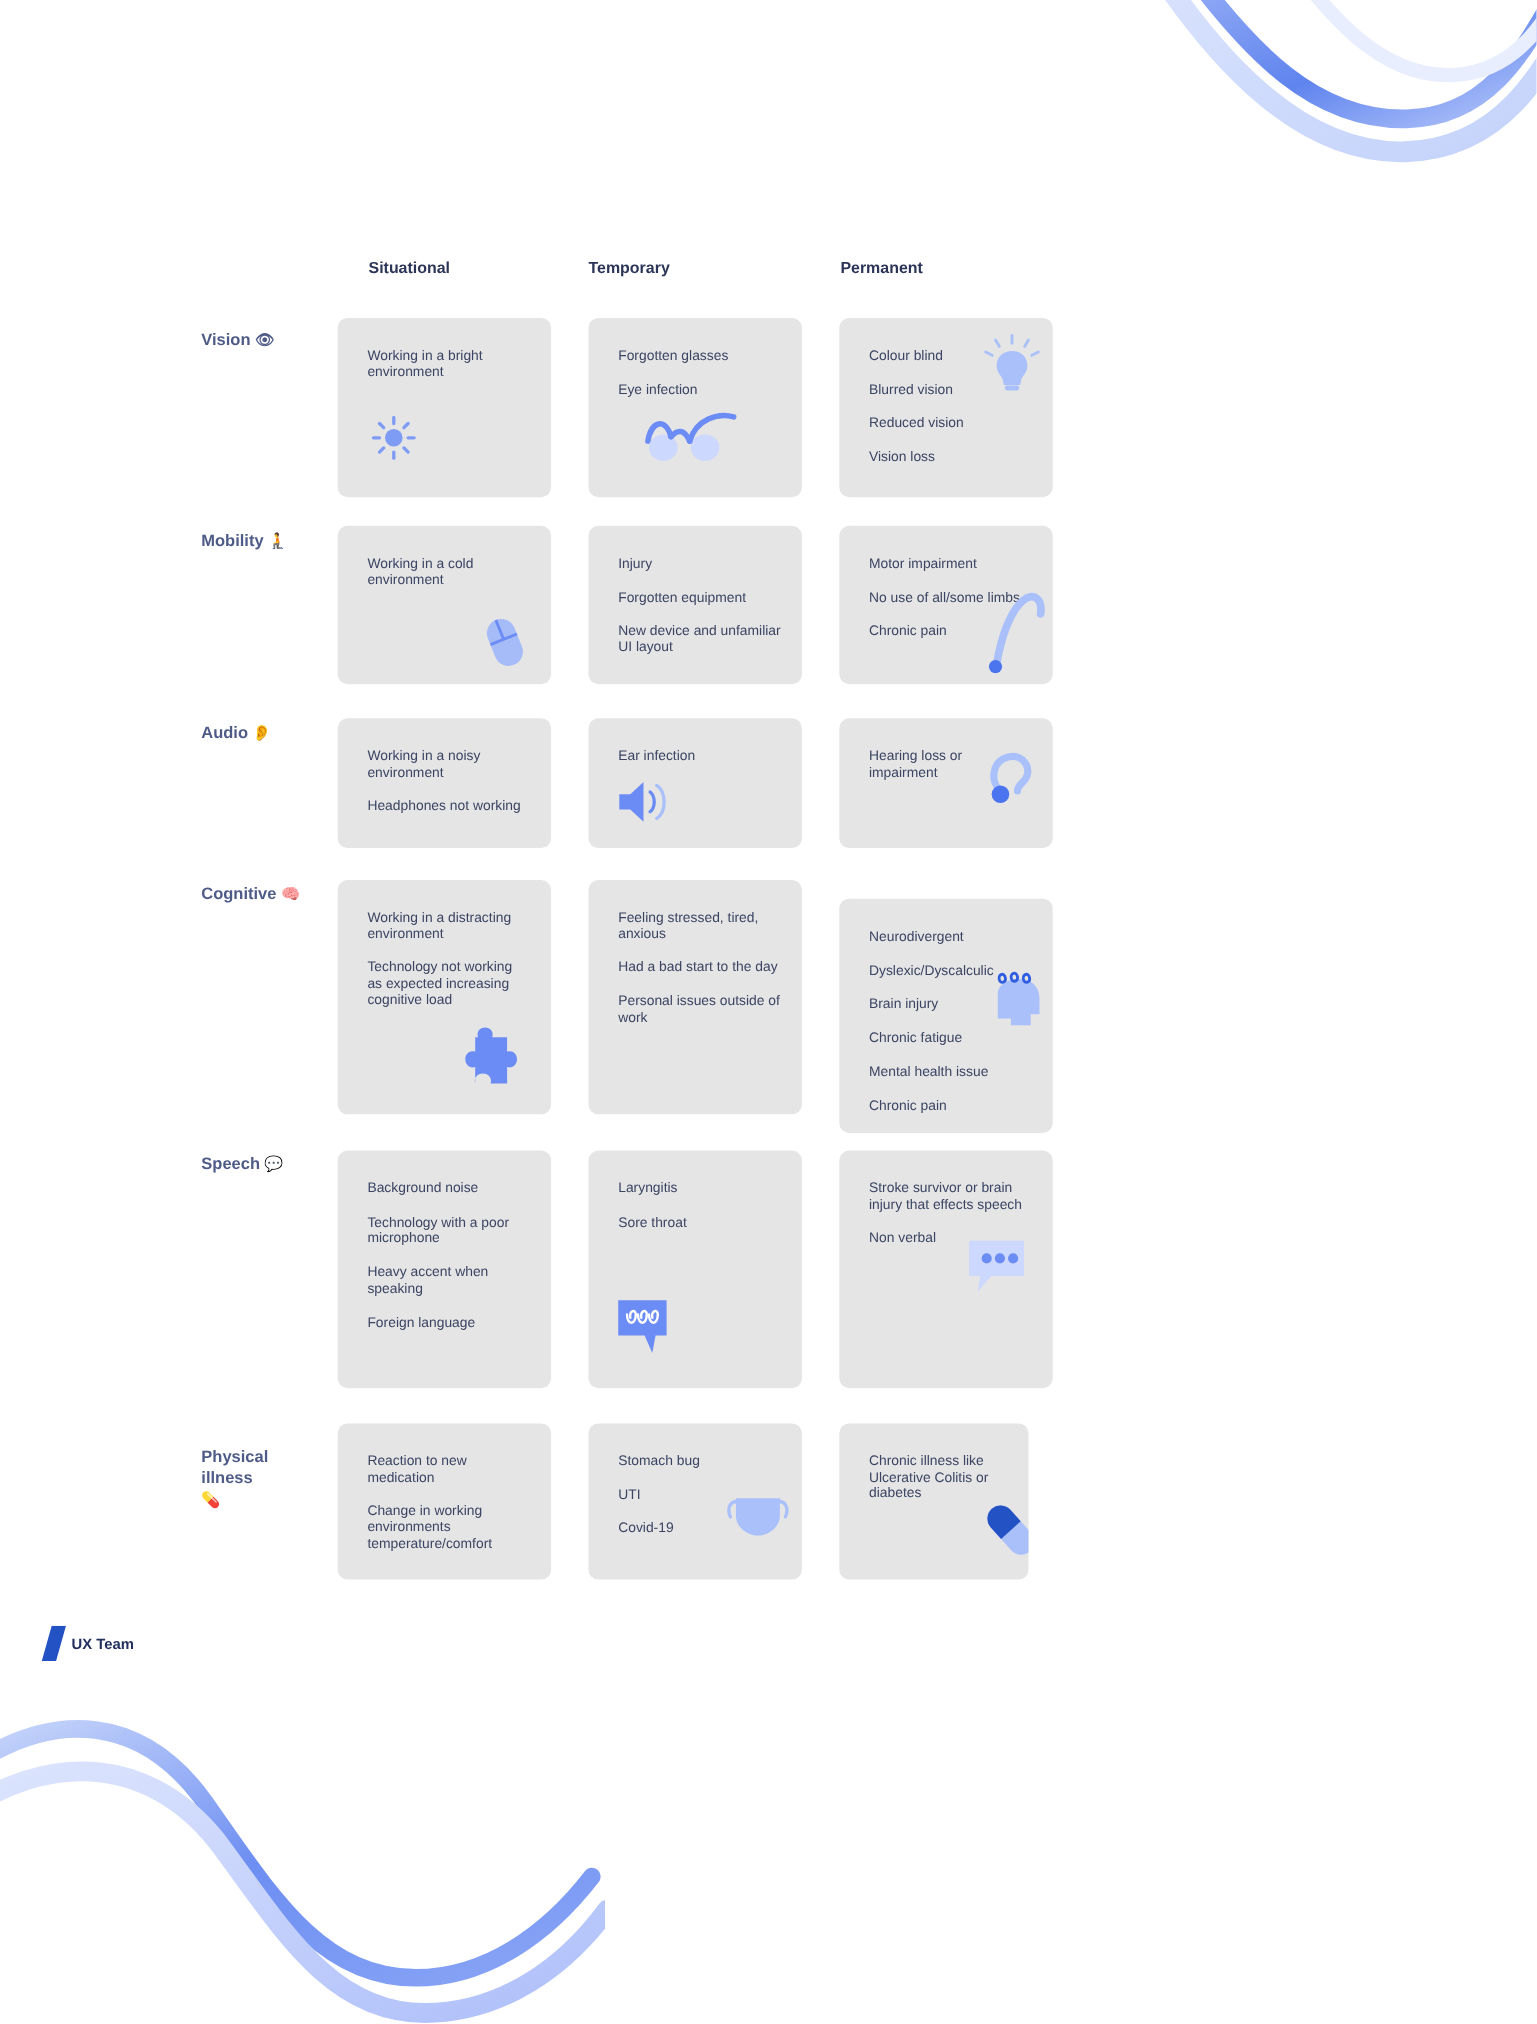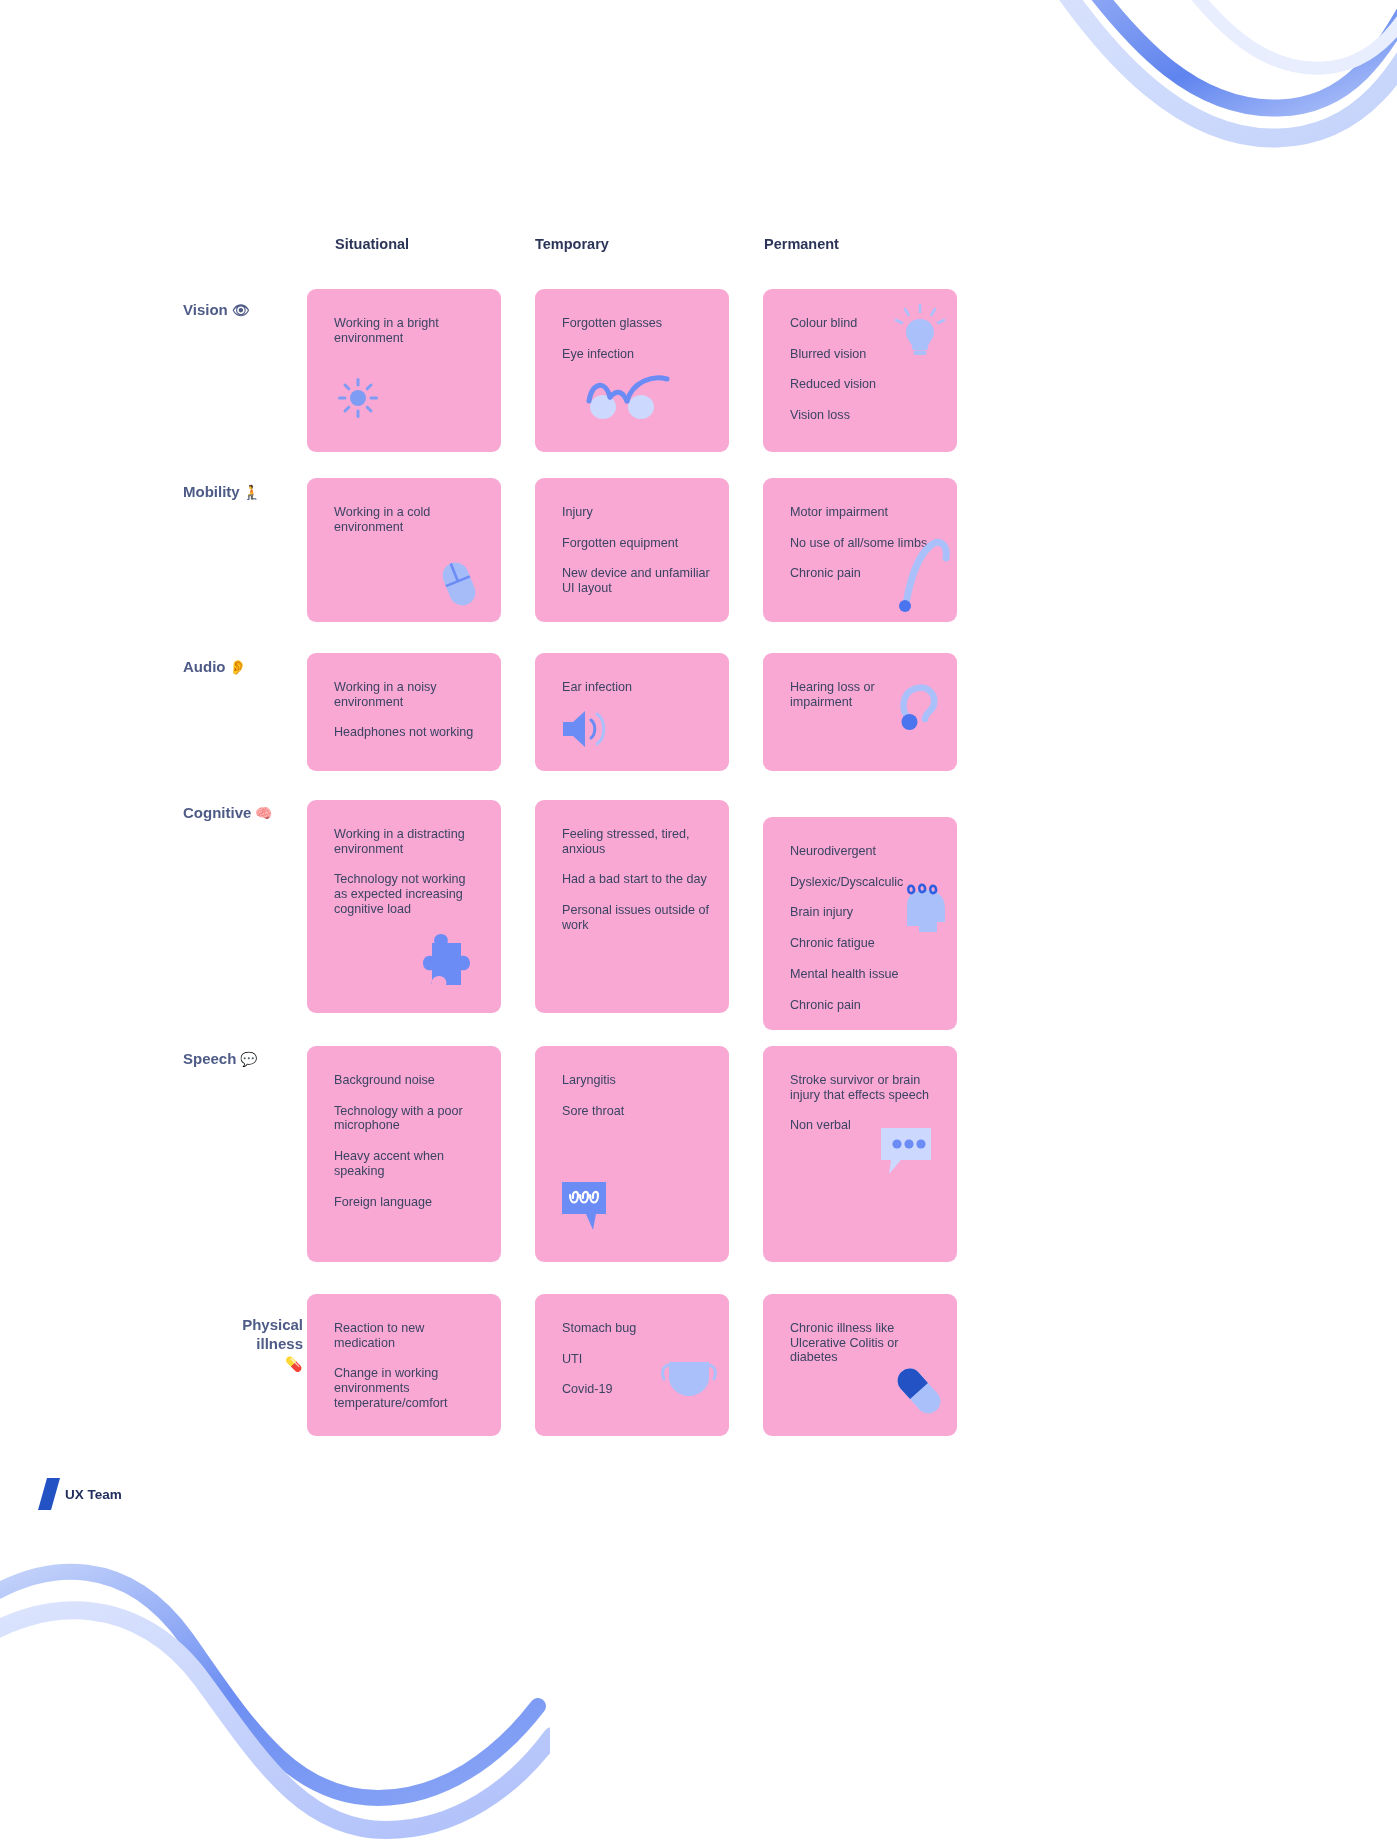--- a/index.html
+++ b/index.html
@@ -68,21 +68,21 @@
     font-size: 15px;
     font-weight: bold;
     color: #4e5b87;
     line-height: 1.28;
     width: 120px;
   }
   .row-label .emoji { font-size: 14px; }
 
   .card {
     position: absolute;
-    background: #f9a8d4;
+    background: #e5e5e5;
     border-radius: 9px;
     overflow: hidden;
   }
   .card-lines {
     position: absolute;
     left: 27px;
     top: 27px;
     right: 14px;
   }
   .card-line {
@@ -379,21 +379,21 @@
         <div class="card-line">Non verbal</div>
       </div>
       <svg class="card-icon" style="left:112px; top:78px;" width="62" height="58" viewBox="0 0 62 58" fill="none">
         <path d="M6 4 H56 V36 H26 L14 50 L16 36 H6 Z" fill="#ccd8fd"></path>
         <circle cx="22" cy="20" r="4.6" fill="#6c8cf5"></circle>
         <circle cx="34" cy="20" r="4.6" fill="#6c8cf5"></circle>
         <circle cx="46" cy="20" r="4.6" fill="#6c8cf5"></circle>
       </svg>
     </div>
 
-    <div class="row-label" style="left:183px; top:1296px; white-space:pre-line;text-align:right;">
+    <div class="row-label" style="left:183px; top:1296px; white-space:pre-line;">
       <span>Physical
 illness</span>
       <span class="emoji">💊</span>
     </div>
 
     <div class="card" style="left:307px; top:1294px; width:194px; height:142px;">
       <div class="card-lines">
         <div class="card-line">Reaction to new
 medication</div>
         <div class="card-line">Change in working
@@ -408,21 +408,21 @@
         <div class="card-line">UTI</div>
         <div class="card-line">Covid-19</div>
       </div>
       <svg class="card-icon" style="left:122px; top:60px;" width="64" height="46" viewBox="0 0 64 46" fill="none">
         <path d="M12 8 H52 L52 24 C 52 34, 42 42, 32 42 C 22 42, 12 34, 12 24 Z" fill="#aac0fa"></path>
         <path d="M12 11 C 6 12, 4 18, 7 25" stroke="#aac0fa" stroke-width="3" fill="none" stroke-linecap="round"></path>
         <path d="M52 11 C 58 12, 60 18, 57 25" stroke="#aac0fa" stroke-width="3" fill="none" stroke-linecap="round"></path>
       </svg>
     </div>
 
-    <div class="card" style="left:763px; top:1294px; width:194px; height:142px;">
+    <div class="card" style="left:763px; top:1294px; width:172px; height:142px;">
       <div class="card-lines">
         <div class="card-line">Chronic illness like
 Ulcerative Colitis or
 diabetes</div>
       </div>
       <svg class="card-icon" style="left:128px; top:66px;" width="56" height="62" viewBox="0 0 56 62" fill="none">
         <g transform="rotate(-42 28 31)">
           <rect x="16" y="5" width="24" height="52" rx="12" fill="#aac0fa"></rect>
           <path d="M16 31 H40 V17 A12 12 0 0 0 28 5 A12 12 0 0 0 16 17 Z" fill="#2352c4"></path>
         </g>

